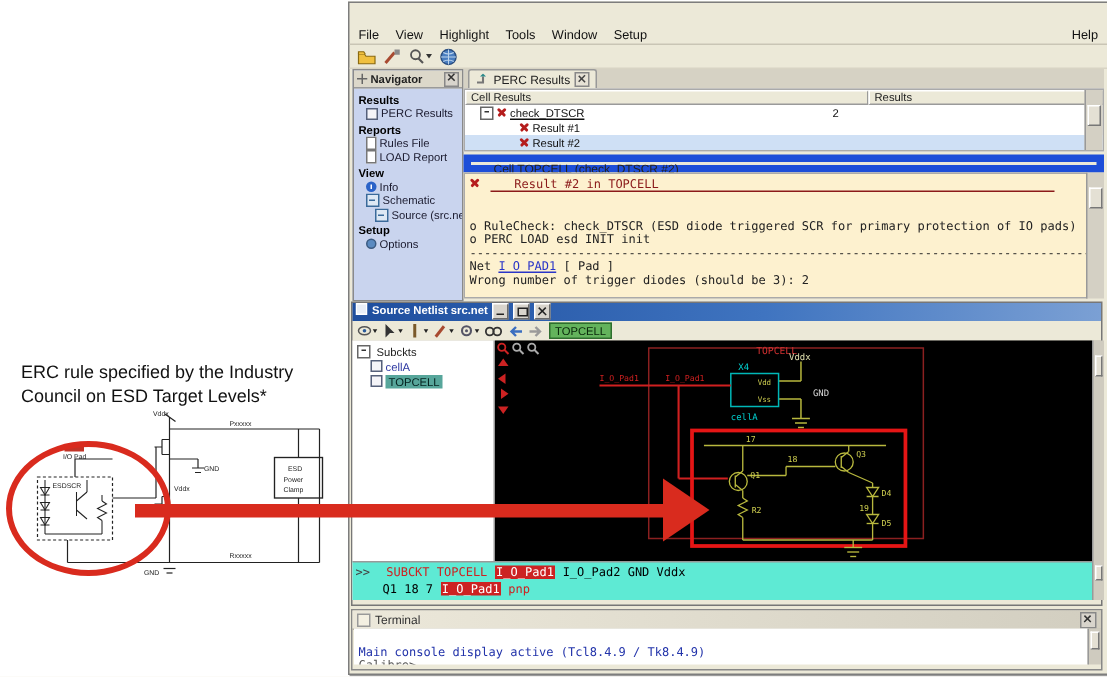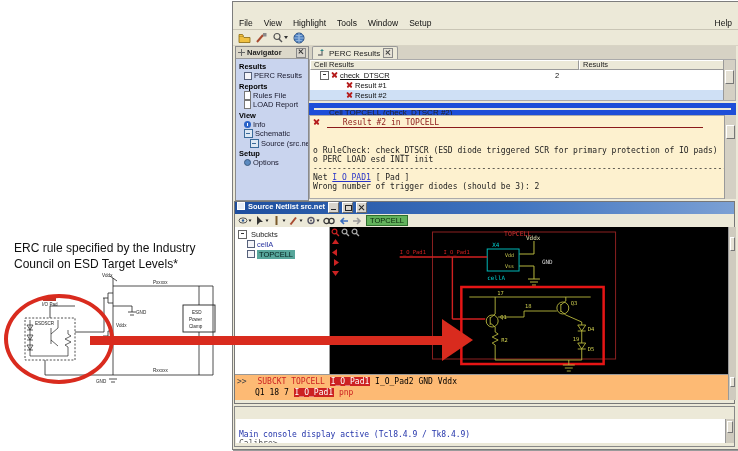--- a/index.html
+++ b/index.html
@@ -94,21 +94,21 @@
   .tree{position:absolute;left:0;top:25px;width:95px;bottom:3px;background:#fff;border-right:1px solid #999;
         font-size:7.5px;color:#222;padding-top:2px;box-sizing:border-box;}
   .tree-row{display:flex;align-items:center;gap:2px;height:10px;padding-left:3px;white-space:nowrap;}
   .tree-row.ind{padding-left:12px;}
   .tree-cella{color:#2a35a0;}
   .tree-sel{background:#57a69b;color:#04211e;padding:0 2px;}
   .canvas{position:absolute;left:95px;top:25px;width:398px;height:147px;background:#000;overflow:hidden;}
   .cv-controls{position:absolute;left:1px;top:1px;z-index:5;display:flex;flex-direction:column;gap:1px;}
   .cv-magrow{display:flex;gap:1px;}
   .canvas-sb{position:absolute;left:493px;top:25px;width:7px;height:147px;background:#cfcbbf;border-left:1px solid #999;}
-  .textpane{position:absolute;left:0;top:172px;width:493px;height:26px;background:#fdba74;border-top:1px solid #999;
+  .textpane{position:absolute;left:0;top:172px;width:493px;height:26px;background:#5eead4;border-top:1px solid #999;
             font-family:"DejaVu Sans Mono",monospace;font-size:8px;line-height:11px;overflow:hidden;
             padding:1px 2px;box-sizing:border-box;white-space:nowrap;}
   .text-sb{position:absolute;left:493px;top:172px;width:7px;height:26px;background:#cfcbbf;border-left:1px solid #999;}
   .kw-red{color:#cc2222;}
   .hl-red{background:#cc2222;color:#fff;padding:0 1px;}
   .prompt{color:#444;margin-right:6px;}
   
   .term{position:absolute;left:1px;top:404px;width:501px;height:41px;border:1px solid #888;background:#ece9d8;box-sizing:border-box;}
   .term-title{position:absolute;left:0;top:0;right:0;height:12px;background:linear-gradient(90deg,#ece8da,#d2cec0);
               border-bottom:1px solid #b8b4a4;display:flex;align-items:center;gap:3px;font-size:8px;color:#333;padding:0 3px;}
@@ -536,20 +536,25 @@
           <span class="hl-red">I_O_Pad1</span>
           <span class="kw-red">pnp</span>
         </div>
       </div>
       <div class="text-sb">
           <span class="sb-thumb" style="top:3px;height:8px;"></span>
         </div>
     </div>
 
     <div class="term">
+      <div class="term-title">
+        <span class="term-icon"></span>
+        <span>Terminal</span>
+        <span class="term-close"></span>
+      </div>
       <div class="term-body">
         <div>Main console display active (Tcl8.4.9 / Tk8.4.9)</div>
         <div style="color:#555;">Calibre&gt;</div>
       </div>
       <div class="term-sb">
           <span class="sb-thumb" style="top:2px;height:10px;"></span>
         </div>
     </div>
 
   </div>

